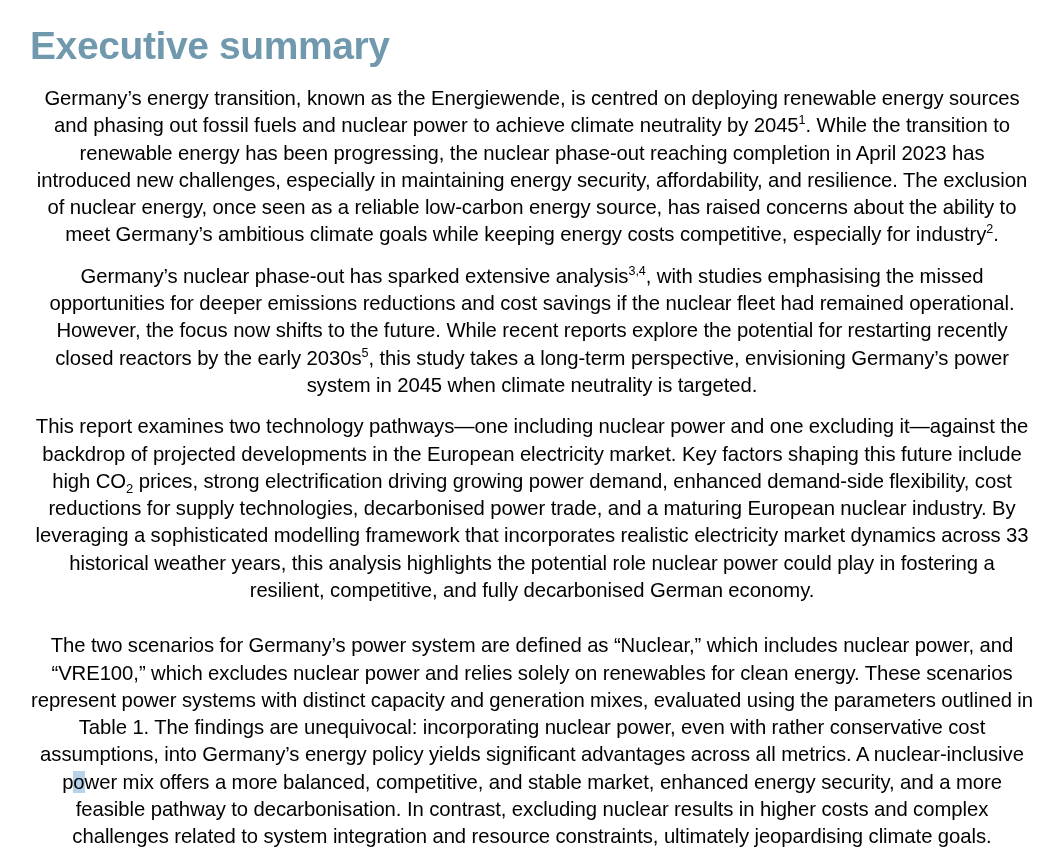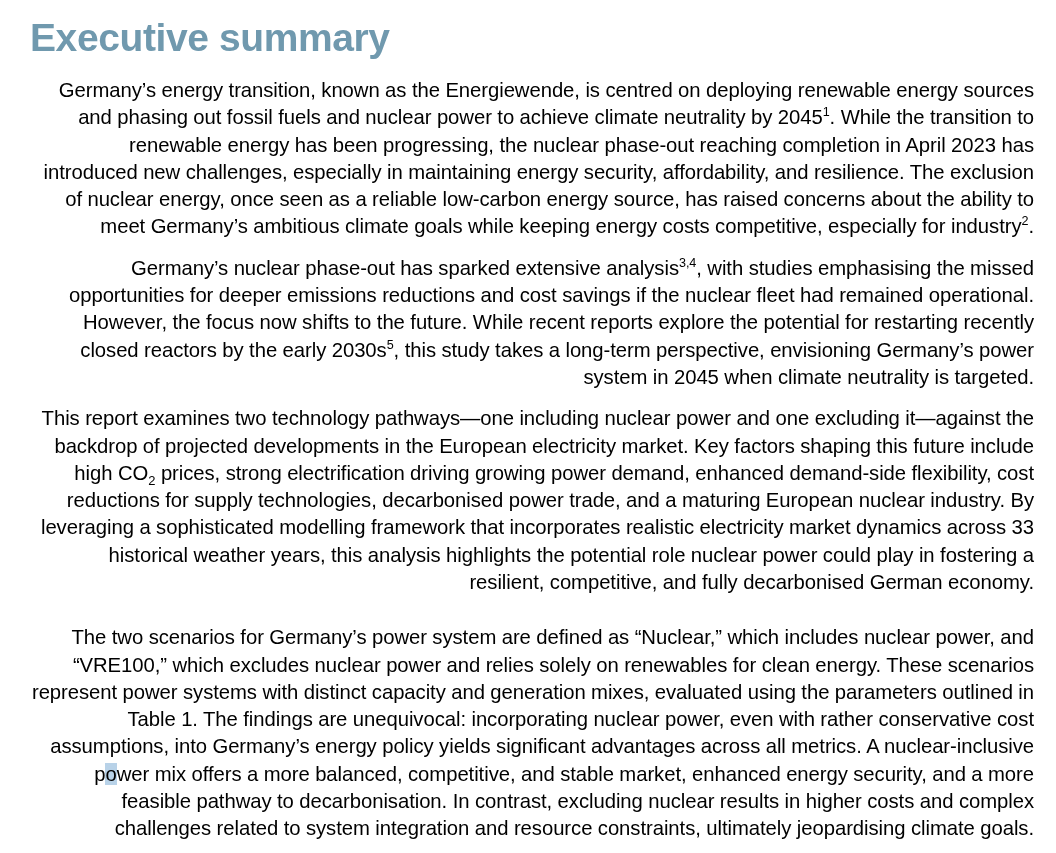--- a/index.html
+++ b/index.html
@@ -25,35 +25,35 @@
     box-sizing: border-box;
     padding: 14px 22px 0 30px;
   }
 
   .page-title {
     font-size: 39px;
     font-weight: bold;
     color: #7099ae;
     letter-spacing: -0.4px;
     line-height: 1.05;
-    margin: 4px 0 18px 0;
+    margin: 12px 0 18px 0;
     padding: 0;
   }
 
   .body-copy {
     display: block;
   }
 
   .para {
     font-size: 20.3px;
     line-height: 27.3px;
     margin: 0 0 14px 0;
     padding: 0;
     color: #000000;
-    text-align: right;
+    text-align: center;
     letter-spacing: -0.06px;
     word-spacing: -0.1px;
   }
 
   .para:last-child {
     margin-bottom: 0;
     margin-top: 28px;
   }
 
   sup {

